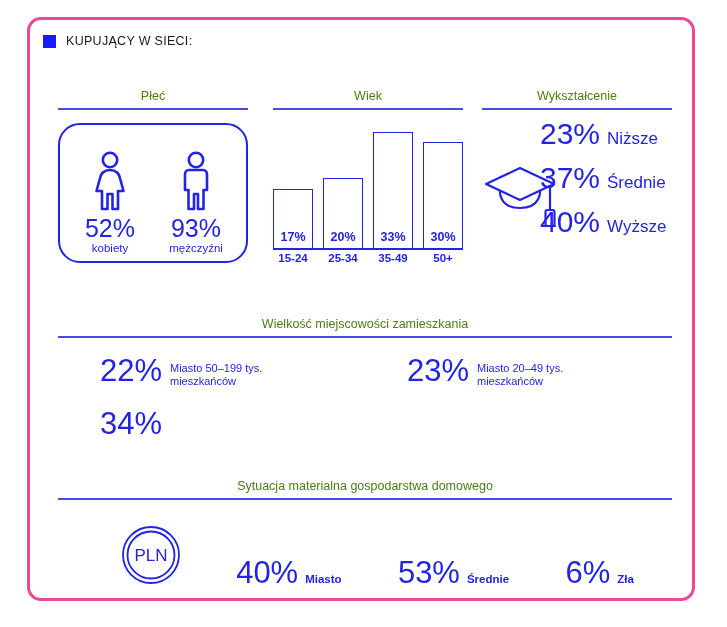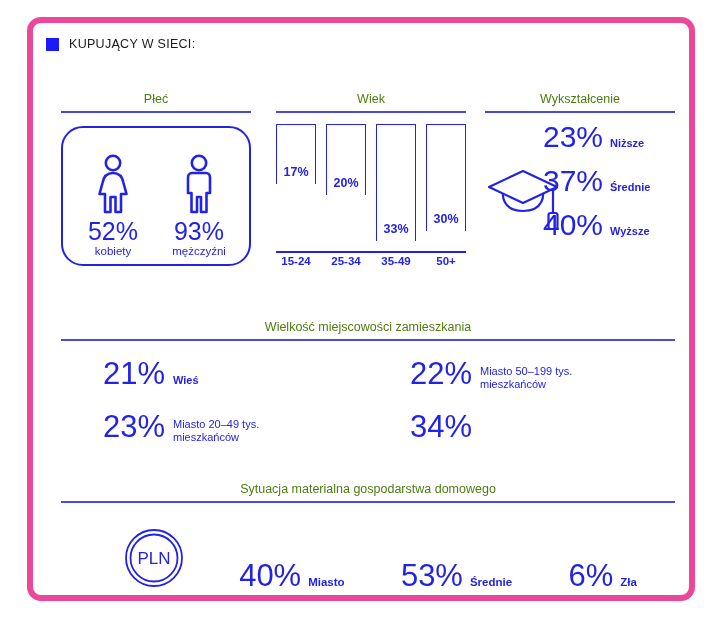--- a/index.html
+++ b/index.html
@@ -13,21 +13,21 @@
     font-family: "Liberation Sans", sans-serif;
     -webkit-font-smoothing: antialiased;
     overflow: hidden;
   }
   .infographic {
     position: absolute;
     left: 27px;
     top: 17px;
     width: 668px;
     height: 584px;
-    border: 6px solid #ec4899;
+    border: 3px solid #ec4899;
     border-radius: 14px;
     box-sizing: border-box;
   }
 
   
   .header {
     position: absolute;
     left: 13px;
     top: 14px;
     display: flex;
@@ -118,20 +118,21 @@
     margin-top: 11px;
     height: 150px;
   }
   .bars {
     position: absolute;
     left: 0;
     bottom: 22px;
     width: 100%;
     height: 128px;
     display: flex;
+    align-items: flex-end;
     justify-content: space-between;
   }
   .bar {
     width: 40px;
     border: 1.6px solid #2323e6;
     border-bottom: none;
     box-sizing: border-box;
     position: relative;
     background: transparent;
   }
@@ -195,22 +196,22 @@
   }
   .edu-pct {
     color: #2323e6;
     font-size: 30px;
     line-height: 32px;
     width: 74px;
     text-align: right;
   }
   .edu-label {
     color: #2323e6;
-    font-size: 11px;
-    font-weight: bold;
+    font-size: 17px;
+    font-weight: normal;
     margin-left: 7px;
     white-space: nowrap;
   }
 
   
   .locality {
     position: absolute;
     left: 28px;
     top: 296px;
     width: 614px;
@@ -392,24 +393,20 @@
       </div>
     </div>
 
   </div>
 
   <div class="locality">
     <div class="sec-title">Wielkość miejscowości zamieszkania</div>
     <div class="sec-rule"></div>
 
     <div class="loc-grid">
-      <div class="loc-item single">
-        <span class="loc-pct">21%</span>
-        <span class="loc-label">Wieś</span>
-      </div>
       <div class="loc-item">
         <span class="loc-pct">22%</span>
         <span class="loc-label">Miasto 50–199 tys. mieszkańców</span>
       </div>
       <div class="loc-item">
         <span class="loc-pct">23%</span>
         <span class="loc-label">Miasto 20–49 tys. mieszkańców</span>
       </div>
       <div class="loc-item">
         <span class="loc-pct">34%</span>

